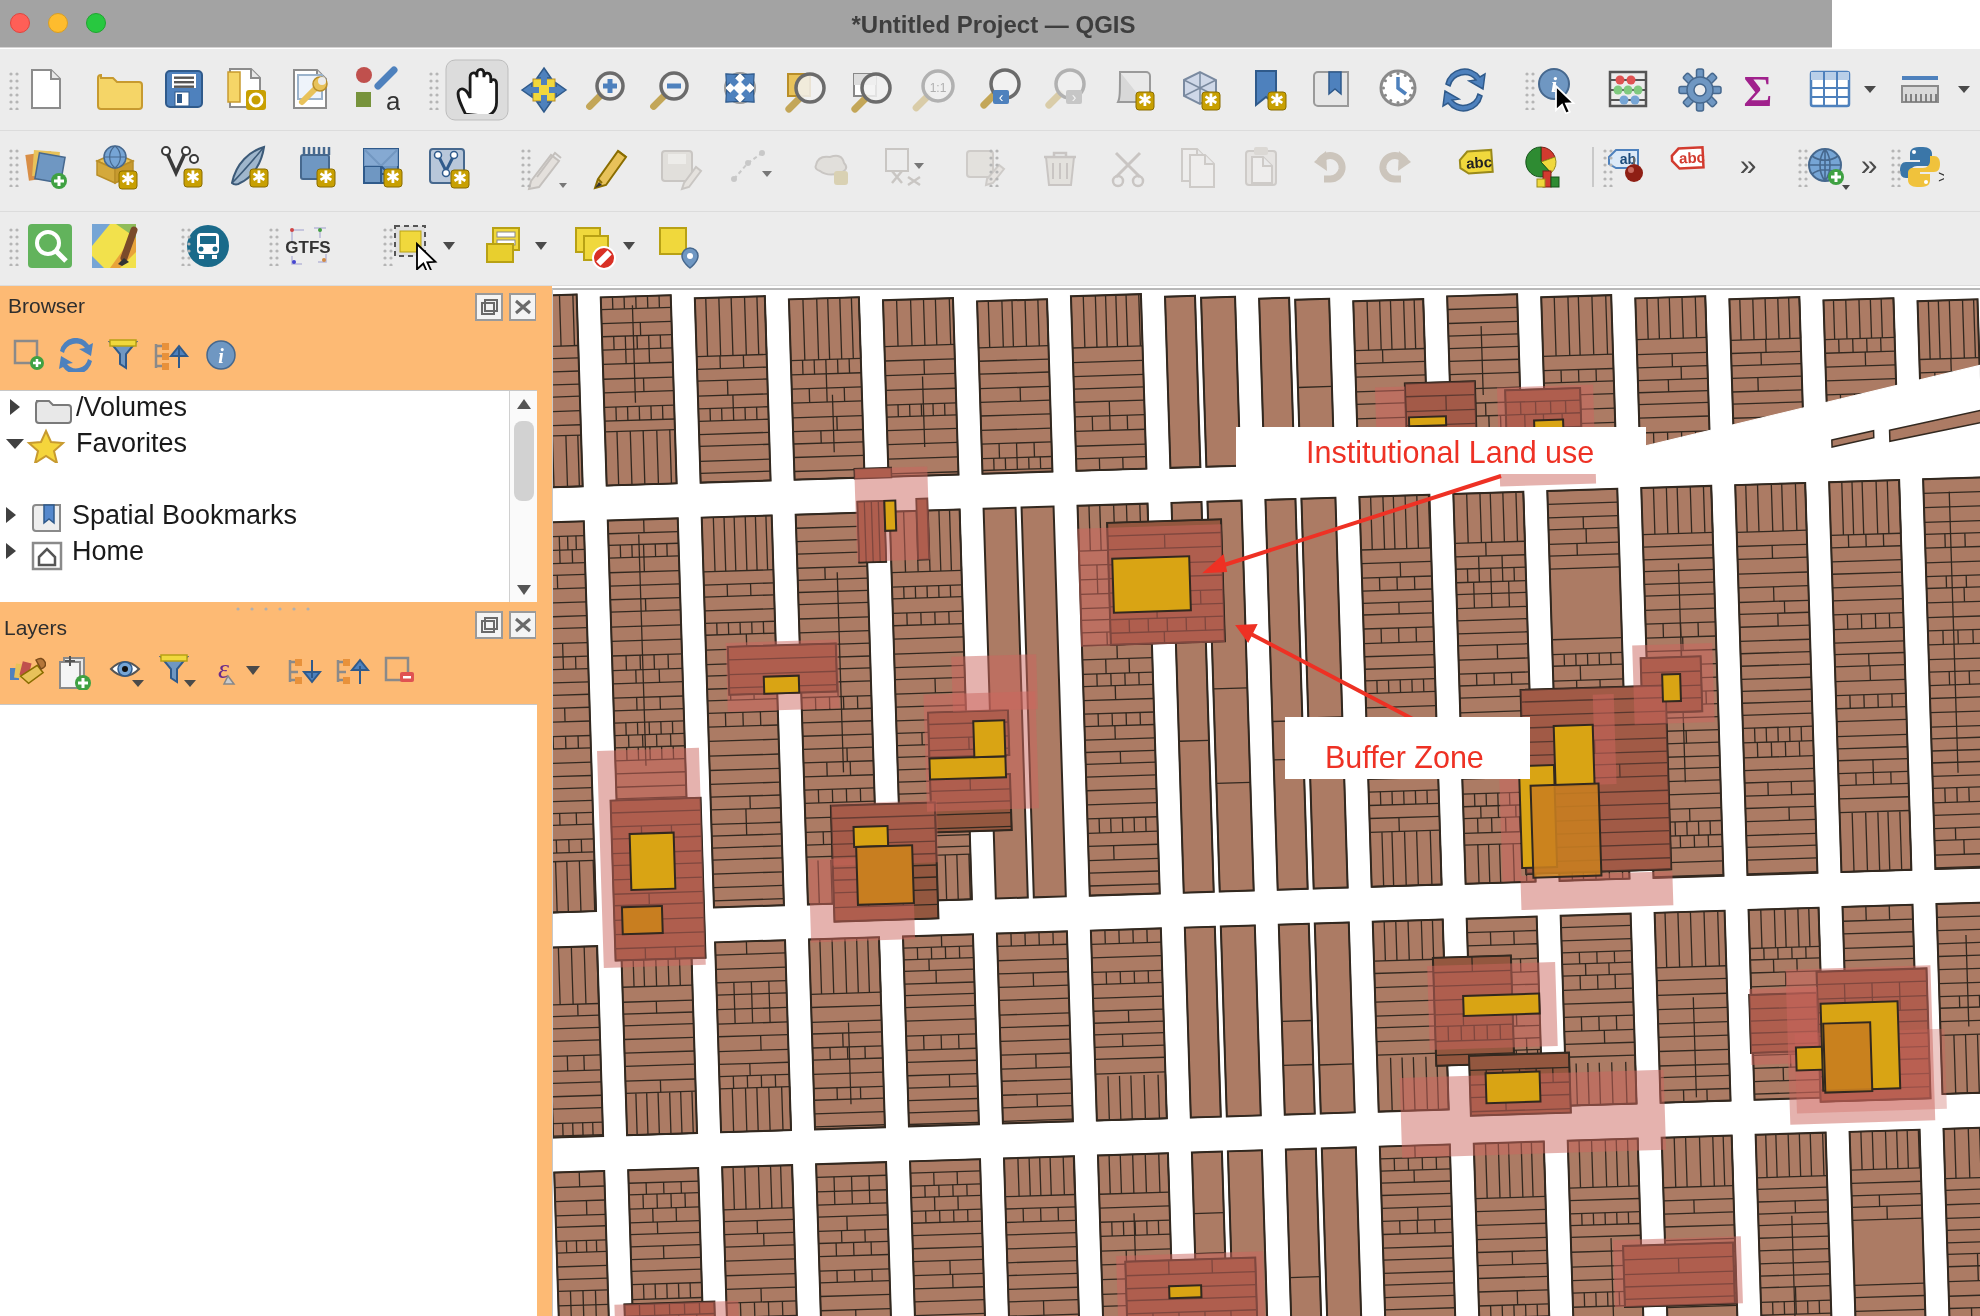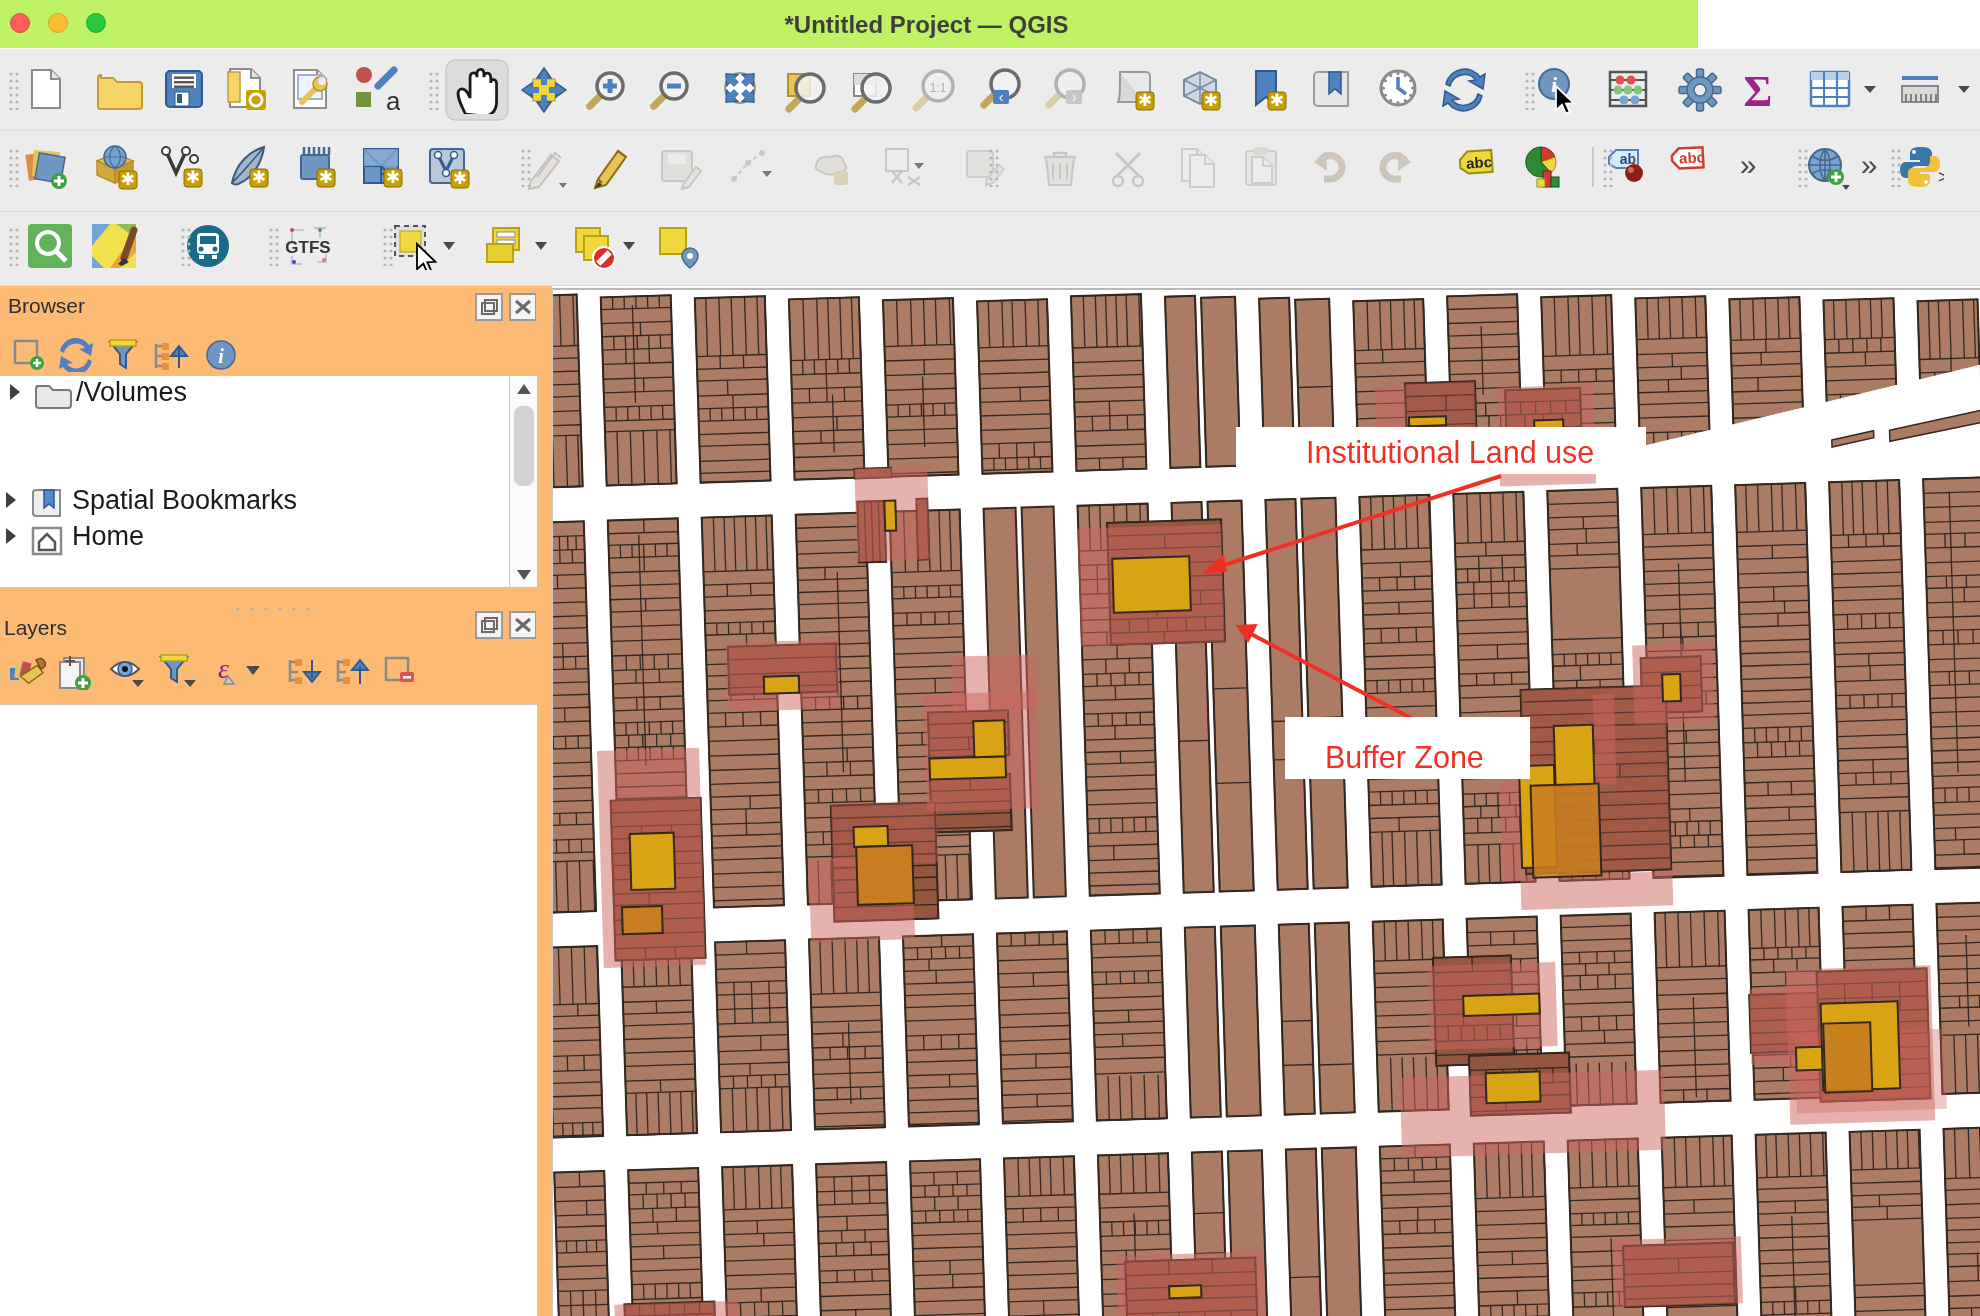--- a/index.html
+++ b/index.html
@@ -1,21 +1,21 @@
 <!DOCTYPE html>
 <html><head><meta charset="utf-8"><style>
 * { margin:0; padding:0; box-sizing:border-box; }
 body { width:1980px; height:1316px; font-family:"Liberation Sans", sans-serif; background:#fff; overflow:hidden; position:relative; }
-.titlebar { position:absolute; left:0; top:0; width:1698px; height:48px; background:#bef264; border-bottom:1px solid #d5d3d3; }
+.titlebar { position:absolute; left:0; top:0; width:1832px; height:48px; background:#a3a3a3; border-bottom:1px solid #d5d3d3; }
 .title { position:absolute; left:155px; right:0; top:11px; text-align:center; font-size:24px; font-weight:bold; color:#3e3e3e; }
 .toolbars { position:absolute; left:0; top:49px; width:1980px; height:237px; background:#ececec; }
 .tb-sep { position:absolute; left:0; width:1980px; height:1px; background:#dcdcdc; }
 .leftpane { position:absolute; left:0; top:286px; width:552px; height:1030px; background:#fdba74; }
 .ptitle { position:absolute; font-size:21px; color:#2e2e2e; }
-.treebox { position:absolute; left:0px; top:89px; width:537px; height:212px; background:#fff; border-top:1px solid #c8c8c8; overflow:hidden; }
+.treebox { position:absolute; left:0px; top:104px; width:537px; height:212px; background:#fff; border-top:1px solid #c8c8c8; overflow:hidden; }
 .trow { position:absolute; left:0; height:36px; width:537px; font-size:27px; color:#1a1a1a; }
 .scroll { position:absolute; right:0px; top:0; width:28px; height:212px; background:#fafafa; border-left:1px solid #d0d0d0; }
 .layersbox { position:absolute; left:0; top:418px; width:537px; height:612px; background:#fff; border-top:1px solid #c8c8c8; }
 .lrow { position:absolute; left:0; width:537px; height:41px; font-size:26px; font-weight:bold; color:#111; }
 .cb { position:absolute; left:38px; top:4px; width:27px; height:27px; background:#fff; border:2px solid #b5b5b5; }
 .cb:after { content:"✓"; position:absolute; left:2px; top:-4px; font-size:27px; color:#222; }
 .swatch { position:absolute; left:78px; top:2px; width:36px; height:33px; }
 .mapcanvas { position:absolute; left:552px; top:288px; width:1428px; height:1028px; background:#fff; border-top:2px solid #b8b8b8; border-left:1px solid #c8c8c8; }
 </style></head>
 <body>
@@ -703,20 +703,27 @@
       <rect x="36" y="2" width="26" height="26" fill="#f4f4f4" stroke="#9a9a9a" stroke-width="2"></rect>
       <path d="M42,9 l14,12 m0,-12 l-14,12" stroke="#6a6a6a" stroke-width="3"></path>
     </svg>
   <div class="treebox">
       <div class="trow" style="top:0px">
         <svg style="position:absolute;left:0px;top:0px" width="540" height="36" viewBox="0 0 540 36">
           <path d="M10,8 l10,8 -10,8 z" fill="#404040"></path>
           <path d="M36,10 h13 l4,4 h15 a3,3 0 0 1 3,3 v12 a3,3 0 0 1 -3,3 h-29 a3,3 0 0 1 -3,-3 v-16 a3,3 0 0 1 3,-3 z" fill="#e8e8e8" stroke="#7a7a7a" stroke-width="2"></path>
         </svg>
         <span style="position:absolute;left:76px;top:1px">/Volumes</span>
+      </div>
+      <div class="trow" style="top:36px">
+        <svg style="position:absolute;left:0px;top:0px" width="540" height="36" viewBox="0 0 540 36">
+          <path d="M6,12 h18 l-9,10 z" fill="#404040"></path>
+          <path d="M46,4 l5,11 12,1 -9,8 3,12 -11,-7 -11,7 3,-12 -9,-8 12,-1 z" fill="#F5D53C" stroke="#C79A2F" stroke-width="2"></path>
+        </svg>
+        <span style="position:absolute;left:76px;top:1px">Favorites</span>
       </div>
       <div class="trow" style="top:108px">
         <svg style="position:absolute;left:0px;top:0px" width="540" height="36" viewBox="0 0 540 36">
           <path d="M6,8 l10,8 -10,8 z" fill="#404040"></path>
           <path d="M36,6 h24 v26 h-24 a3,3 0 0 1 -3,-3 v-20 a3,3 0 0 1 3,-3 z" fill="#eee" stroke="#8a8a8a" stroke-width="2"></path>
           <path d="M44,6 h10 v18 l-5,-4 -5,4 z" fill="#5588cc" stroke="#2F5A8B" stroke-width="1.5"></path>
         </svg>
         <span style="position:absolute;left:72px;top:1px">Spatial Bookmarks</span>
       </div>
       <div class="trow" style="top:144px">

